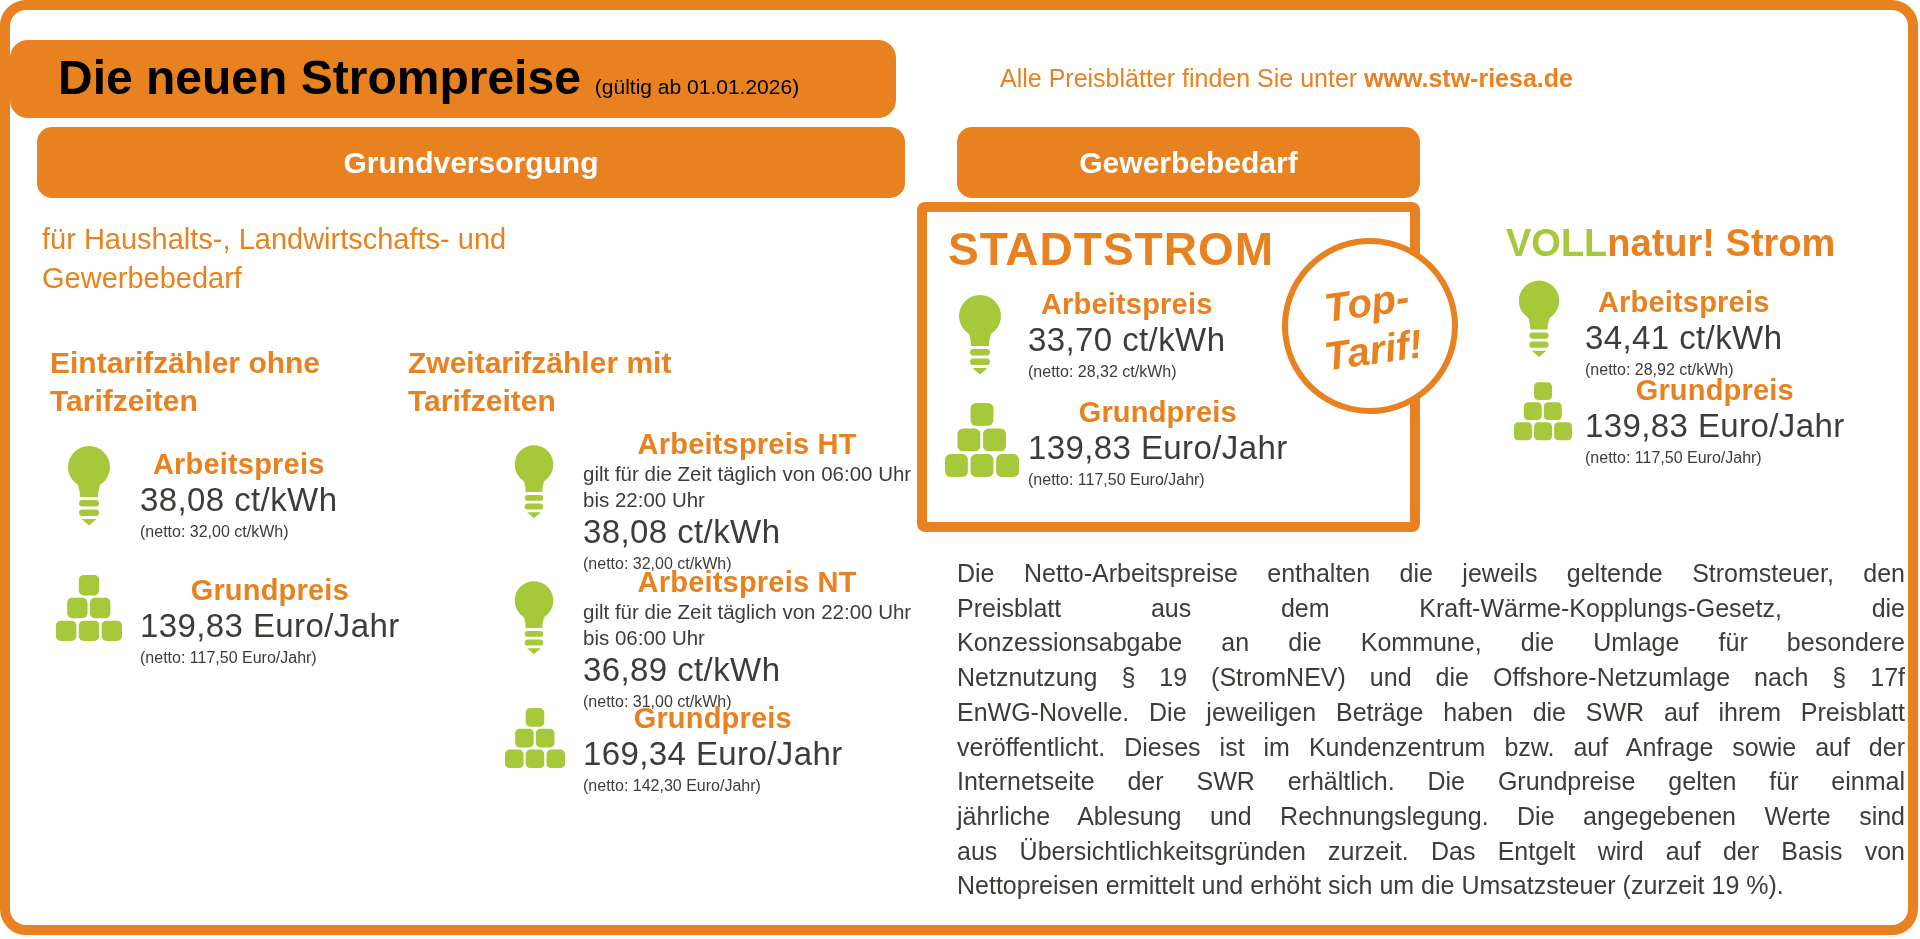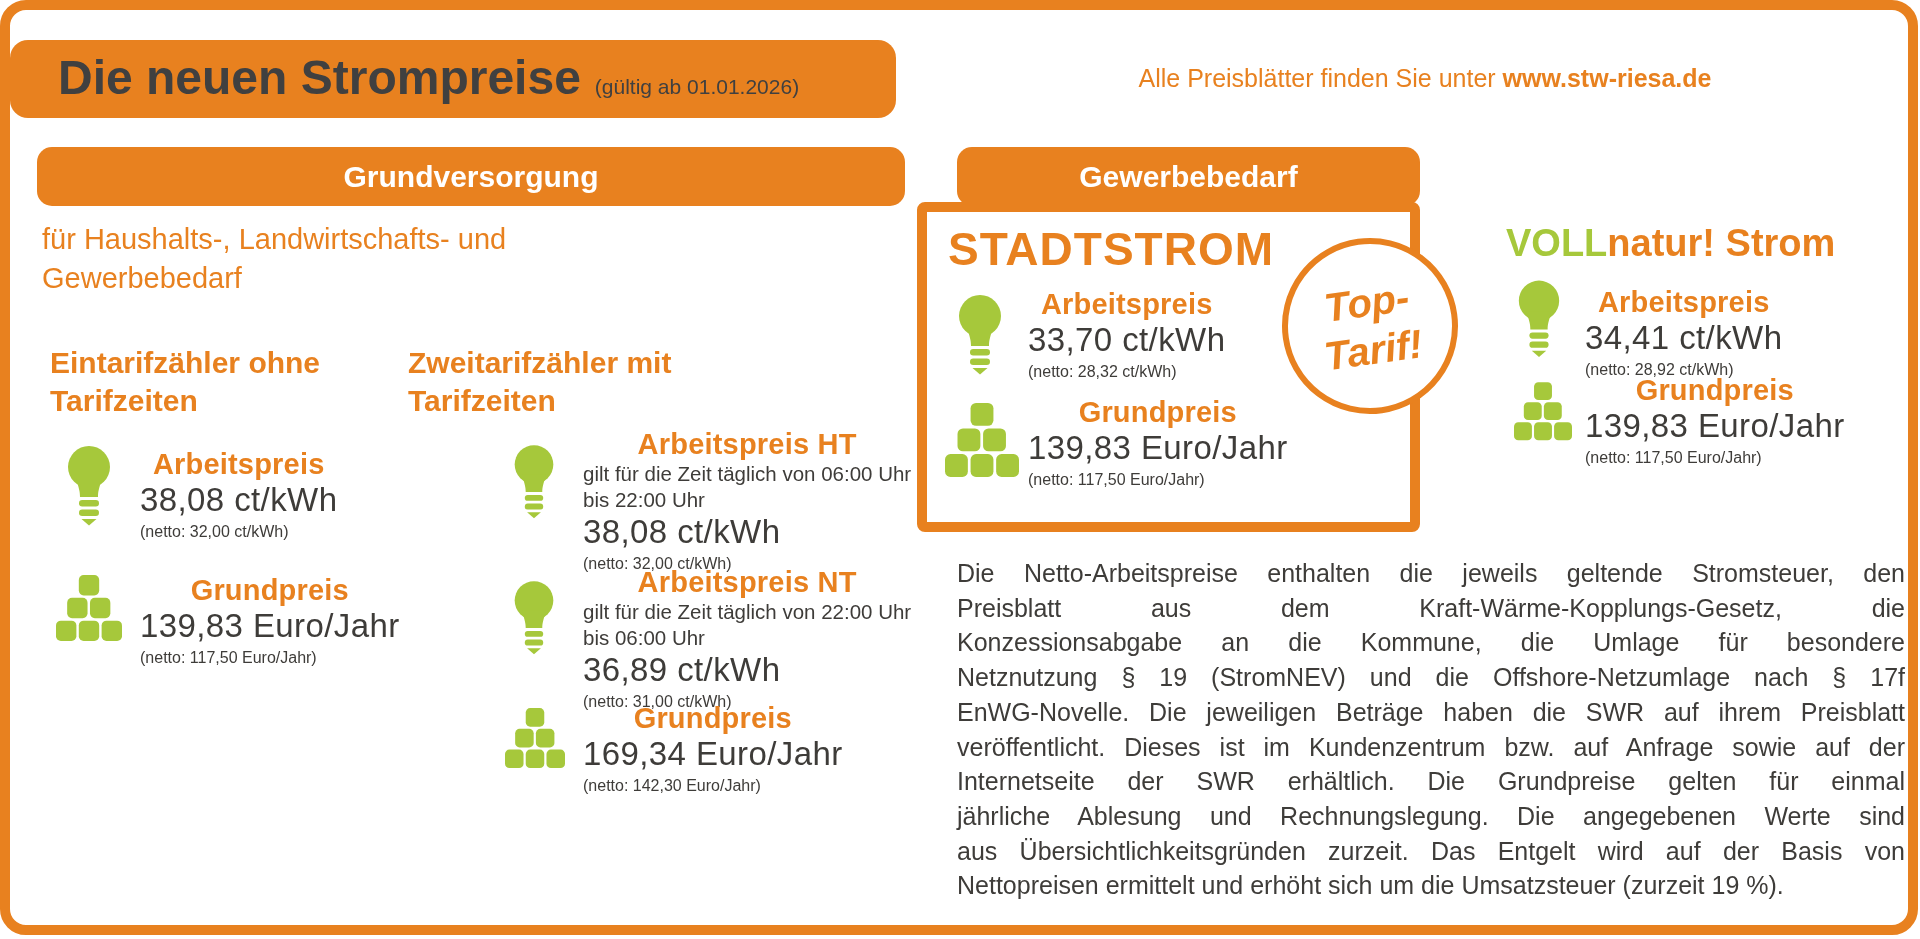--- a/index.html
+++ b/index.html
@@ -15,34 +15,34 @@
   .abs{position:absolute;}
   
   .frame{
     position:absolute;left:0;top:0;right:2px;bottom:4px;
     border:10px solid var(--orange);border-radius:26px;pointer-events:none;
   }
   
   .topbar{
     position:absolute;left:10px;top:40px;width:886px;height:78px;
     background:var(--orange);border-radius:18px;
-    display:flex;align-items:baseline;padding-left:48px;box-sizing:border-box;color:#404040;text-align:right;
+    display:flex;align-items:baseline;padding-left:48px;box-sizing:border-box;color:#000000;text-align:right;
   }
   .topbar .t1{font-size:48px;font-weight:bold;line-height:76px;}
   .topbar .t2{font-size:21px;margin-left:14px;font-weight:normal;}
   .note{
-    position:absolute;left:1000px;top:64px;width:850px;text-align:center;
+    position:absolute;left:1000px;top:64px;width:850px;text-align:left;
     color:var(--orange);font-size:25px;
   }
   .note b{font-weight:bold;}
   
   .banner{
-    position:absolute;top:127px;height:59px;background:var(--orange);
+    position:absolute;top:127px;height:71px;background:var(--orange);
     border-radius:15px;color:#fff;font-weight:bold;font-size:30px;
-    display:flex;align-items:center;justify-content:center;margin-top:20px;
+    display:flex;align-items:center;justify-content:center;
   }
   #banner-left{left:37px;width:868px;}
   #banner-right{left:957px;width:463px;}
   
   .intro{position:absolute;left:42px;top:220px;color:var(--orange);font-size:29px;line-height:39px;}
   .colhead{position:absolute;color:var(--orange);font-weight:bold;font-size:30px;line-height:38px;}
   #head-single{left:50px;top:344px;}
   #head-dual{left:408px;top:344px;}
   
   .plabel{color:var(--orange);font-weight:bold;font-size:29px;line-height:33px;letter-spacing:.2px;text-align:center;}

